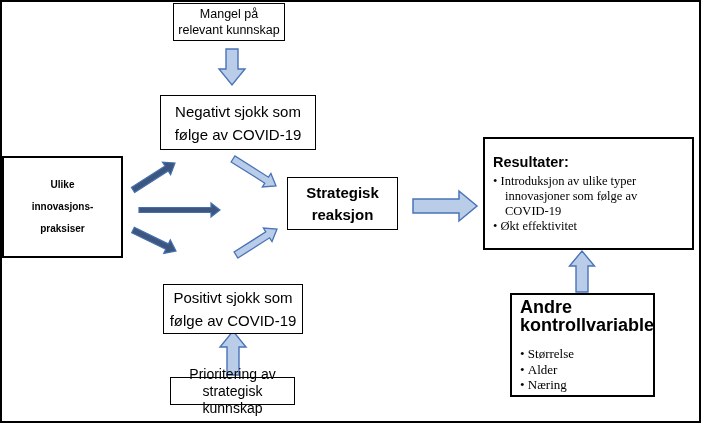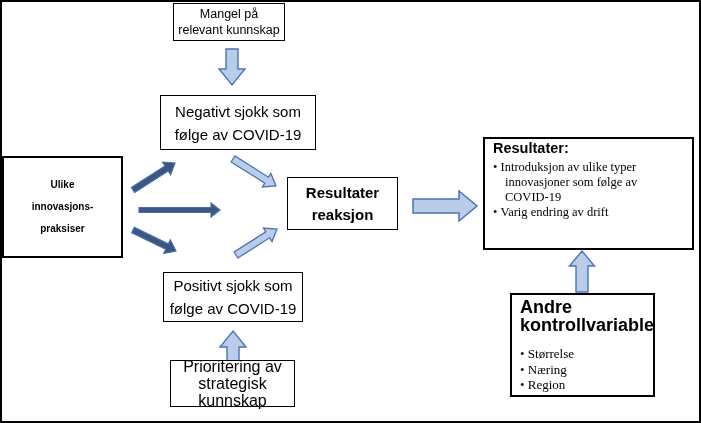--- a/index.html
+++ b/index.html
@@ -12,25 +12,25 @@
   .box {
     position:absolute; box-sizing:border-box; background:#ffffff;
     border:1px solid #000; display:flex; align-items:center; justify-content:center;
     text-align:center;
   }
   .box .lbl { white-space:pre-line; display:block; width:100%; }
   #node-mangel       { left:173px; top:3px;   width:112px; height:38px;  font-size:12.5px; line-height:16px; }
   #node-negativt     { left:160px; top:95px;  width:156px; height:55px;  font-size:15px;   line-height:23px; }
   #node-ulike        { left:2px;   top:156px; width:121px; height:102px; font-size:10px;   line-height:22px; font-weight:bold; border-width:2px; }
   #node-strategisk   { left:287px; top:177px; width:111px; height:53px;  font-size:15px;   line-height:22px; font-weight:bold; }
-  #node-positivt     { left:163px; top:272px; width:140px; height:50px;  font-size:15px;   line-height:23px; }
-  #node-prioritering { left:170px; top:360px; width:125px; height:47px;  font-size:16px; line-height:17px; }
+  #node-positivt     { left:163px; top:284px; width:140px; height:50px;  font-size:15px;   line-height:23px; }
+  #node-prioritering { left:170px; top:377px; width:125px; height:28px;  font-size:14px; line-height:17px; }
   #node-resultater   { left:483px; top:137px; width:211px; height:113px; border-width:2px; }
   #node-andre        { left:510px; top:293px; width:145px; height:104px; border-width:2px; }
-  .panel { display:block; text-align:left; padding:0 8px; overflow:hidden; }
+  .panel { display:block; text-align:left; padding:14px 8px; overflow:hidden; }
   .panel-title { font-weight:bold; font-size:14px; line-height:19px; white-space:pre-line; }
   .panel ul { margin:2px 0 0 0; padding:0; list-style:none;
               font-family:"Liberation Serif", serif; }
   .panel li { padding-left:12px; text-indent:-12px; }
   .panel li::before { content:"\2022\00a0"; }
   #node-resultater .panel-title { font-size:14.5px; }
   #node-resultater ul { font-size:12.5px; line-height:15px; }
   #node-andre { padding:3px 8px; }
   #node-andre .panel-title { font-size:18px; line-height:18px; }
   #node-andre ul { margin-top:12px; font-size:13px; line-height:15.5px; }
@@ -62,46 +62,47 @@
 følge av COVID-19</span>
   </div>
 
   <div class="box" id="node-ulike">
     <span class="lbl">Ulike
 innovasjons-
 praksiser</span>
   </div>
 
   <div class="box" id="node-strategisk">
-    <span class="lbl">Resultater
+    <span class="lbl">Strategisk
 reaksjon</span>
   </div>
 
   <div class="box" id="node-positivt">
     <span class="lbl">Positivt sjokk som
 følge av COVID-19</span>
   </div>
 
   <div class="box" id="node-prioritering">
     <span class="lbl">Prioritering av
 strategisk kunnskap</span>
   </div>
 
   <div class="box panel" id="node-resultater">
     <div class="panel-title">Resultater:</div>
     <ul>
       <li>Introduksjon av ulike typer innovasjoner som følge av COVID-19</li>
-      <li>Varig endring av drift</li>
+      <li>Økt effektivitet</li>
     </ul>
   </div>
 
   <div class="box panel" id="node-andre">
     <div class="panel-title">Andre
 kontrollvariabler:</div>
     <ul>
       <li>Størrelse</li>
+      <li>Alder</li>
       <li>Næring</li>
       <li>Region</li>
     </ul>
   </div>
 
   <div class="frame"></div>
 </div>
 
 </body></html>

